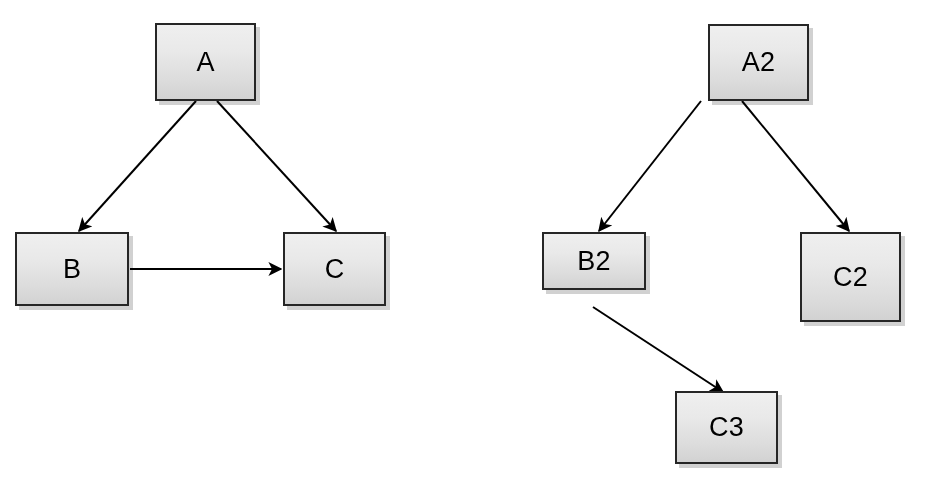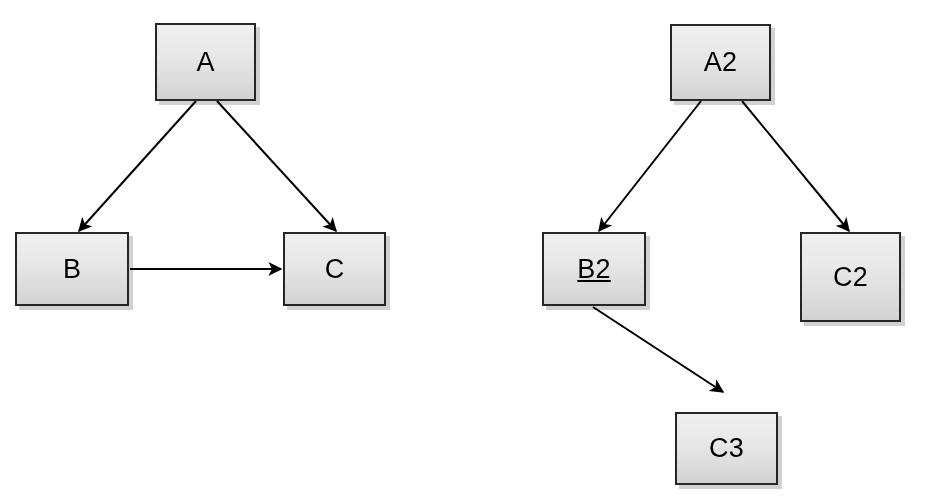--- a/index.html
+++ b/index.html
@@ -69,27 +69,27 @@
   <div id="nodes-group">
       <div class="node" style="left: 155px; top: 23px; width: 101px; height: 78px;">
         <span class="node-label">A</span>
       </div>
       <div class="node" style="left: 15px; top: 232px; width: 114px; height: 74px;">
         <span class="node-label">B</span>
       </div>
       <div class="node" style="left: 283px; top: 232px; width: 103px; height: 74px;">
         <span class="node-label">C</span>
       </div>
-      <div class="node" style="left: 670px; top: 24px; width: 101px; height: 77px;">
+      <div class="node" style="left: 708px; top: 24px; width: 101px; height: 77px;">
         <span class="node-label">A2</span>
       </div>
-      <div class="node" style="left: 542px; top: 232px; width: 104px; height: 74px; text-decoration: underline;">
+      <div class="node" style="left: 542px; top: 232px; width: 104px; height: 58px;">
         <span class="node-label">B2</span>
       </div>
       <div class="node" style="left: 800px; top: 232px; width: 101px; height: 90px;">
         <span class="node-label">C2</span>
       </div>
-      <div class="node" style="left: 675px; top: 412px; width: 103px; height: 73px;">
+      <div class="node" style="left: 675px; top: 391px; width: 103px; height: 73px;">
         <span class="node-label">C3</span>
       </div>
     </div>
 
 </div>
 
 </body></html>

